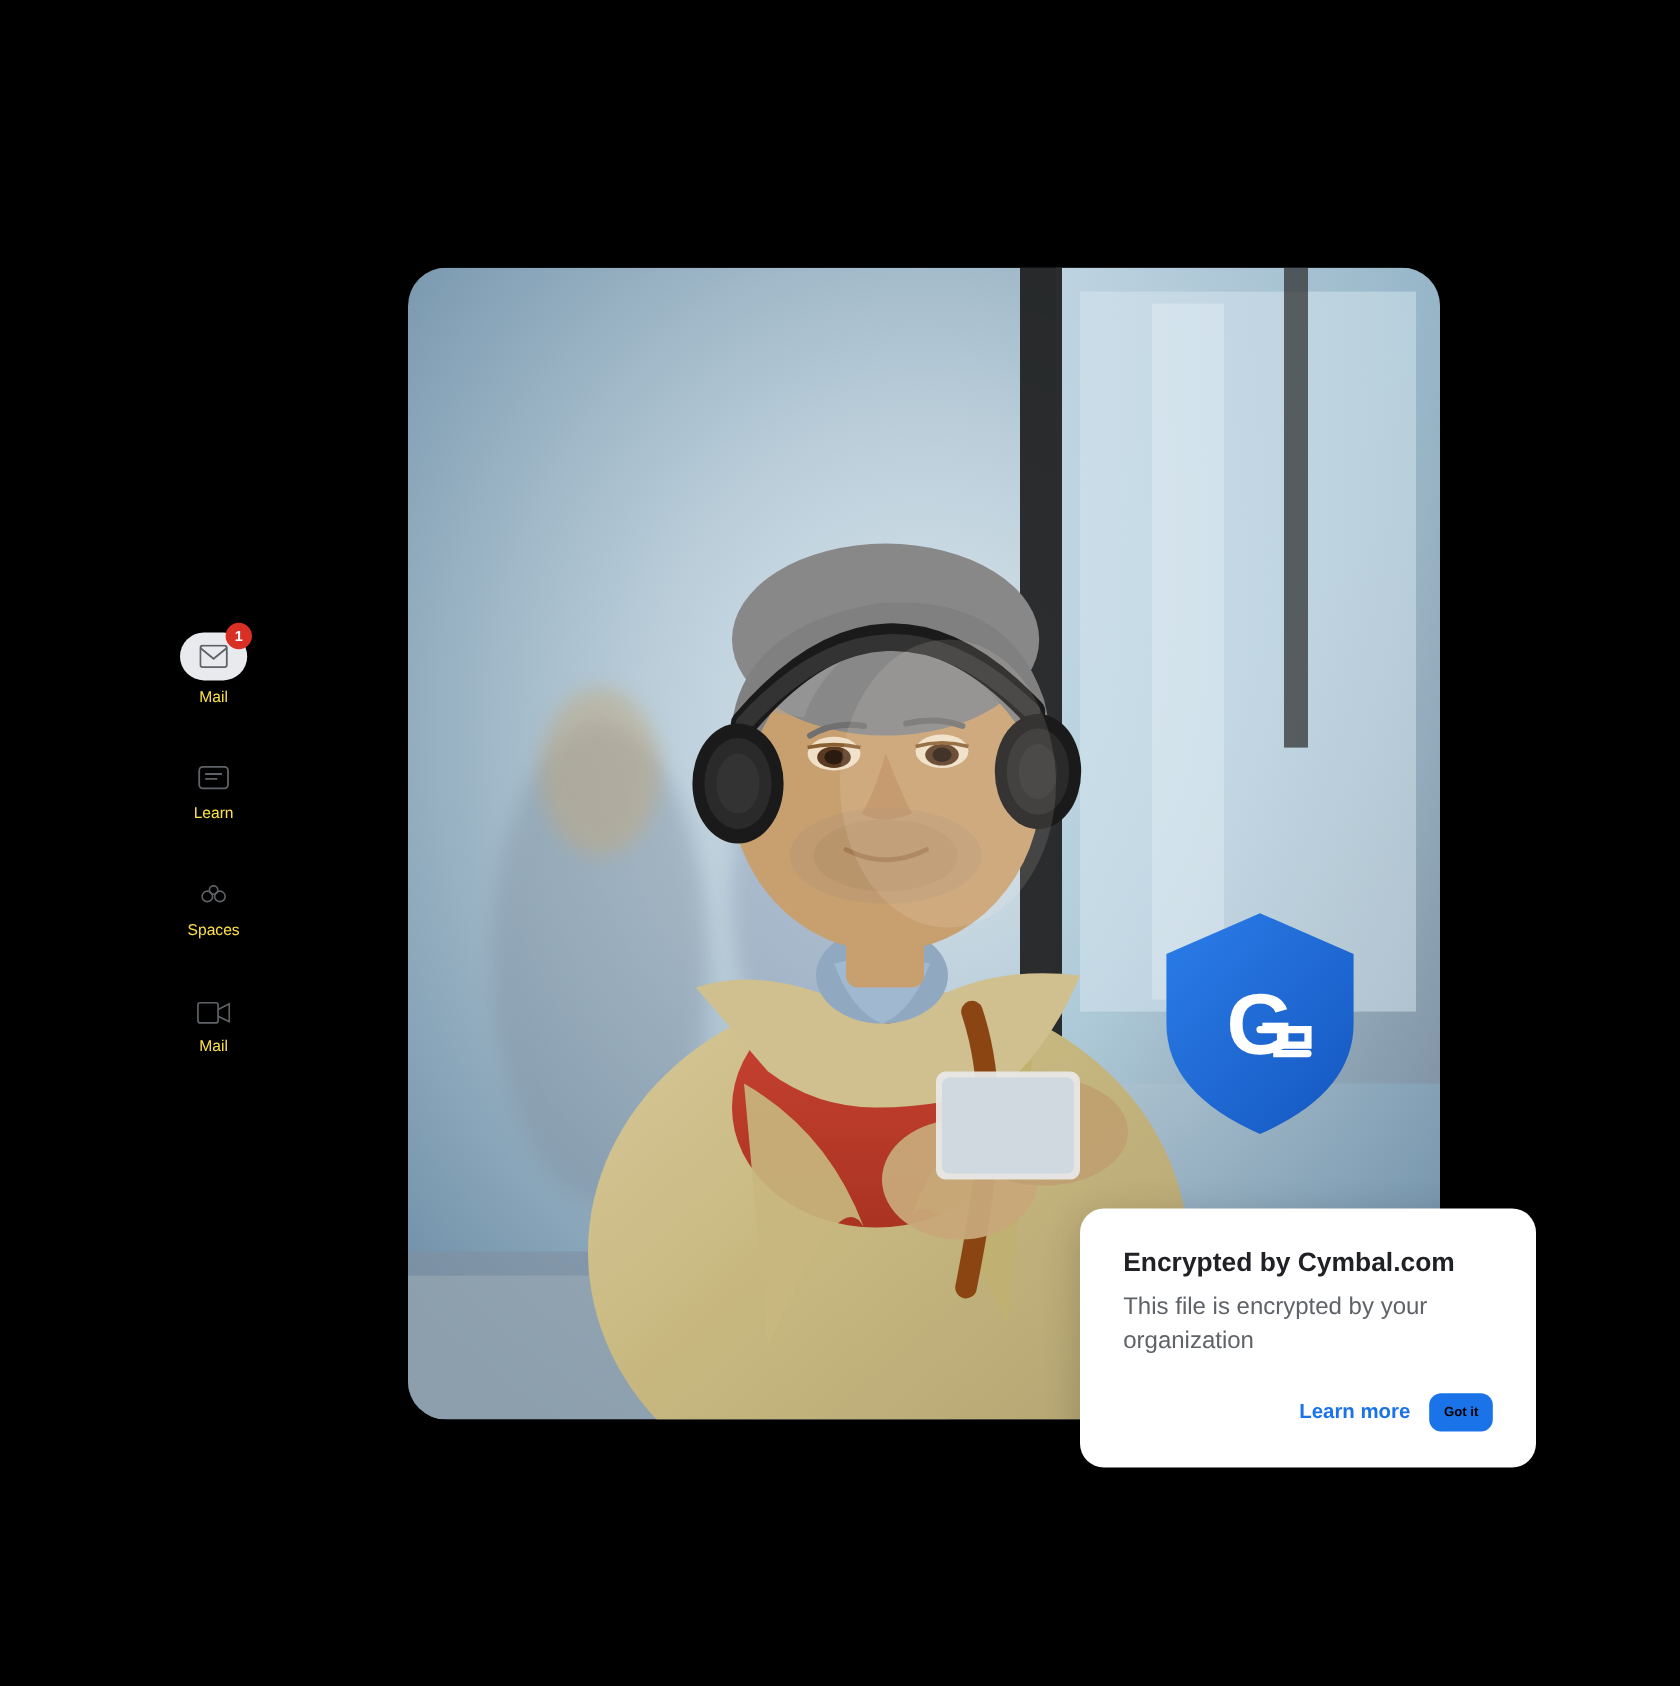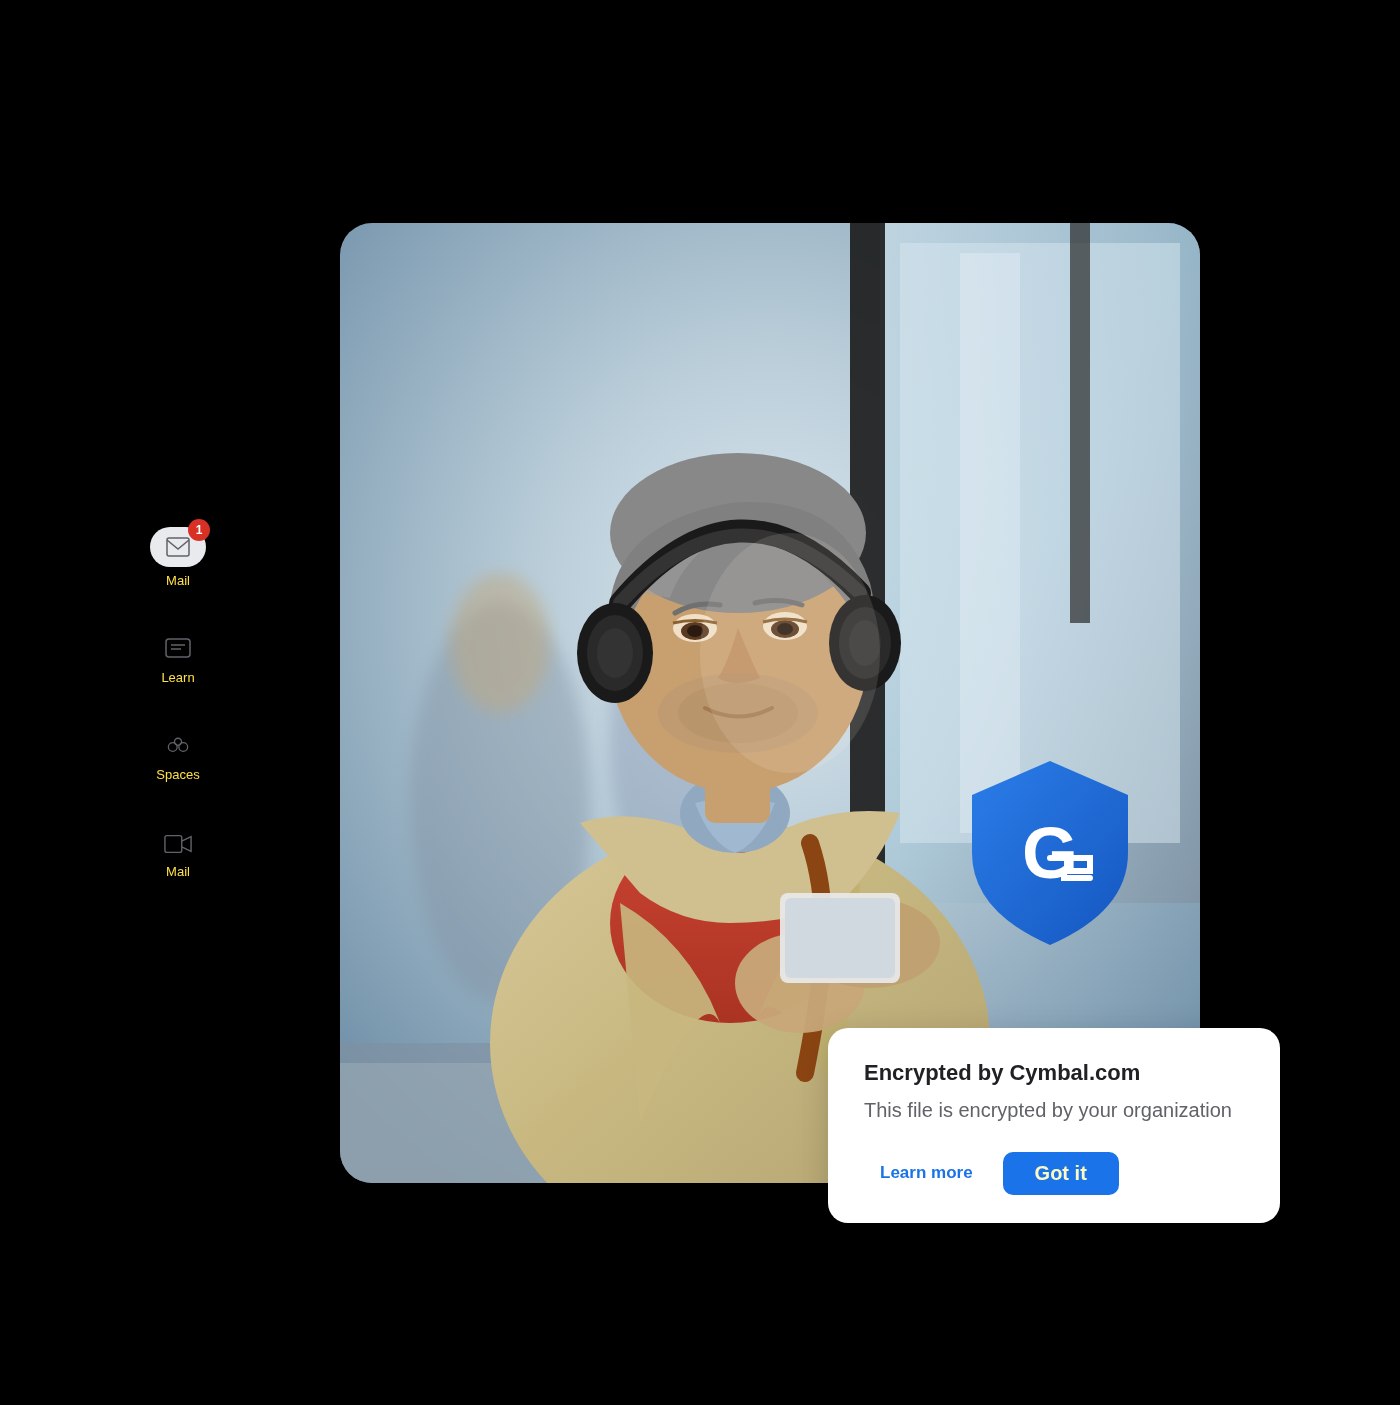--- a/index.html
+++ b/index.html
@@ -121,21 +121,21 @@
       z-index: 20;
       width: 180px;
       height: 200px;
     }
 
     
     .encryption-card {
       position: absolute;
       bottom: 30px;
       right: -30px;
-      width: 452px;
+      width: 380px;
       background: #fff;
       border-radius: 20px;
       padding: 32px 36px 28px;
       box-shadow: 0 8px 32px rgba(0,0,0,0.18);
       z-index: 30;
     }
 
     .encryption-title {
       font-size: 22px;
       font-weight: 700;
@@ -145,44 +145,44 @@
 
     .encryption-desc {
       font-size: 20px;
       color: #5f6368;
       margin-bottom: 28px;
       line-height: 1.4;
     }
 
     .encryption-actions {
       display: flex;
-      justify-content: flex-start;
-      align-items: center;
-      gap: 14px;
+      justify-content: flex-end;
+      align-items: center;
+      gap: 0;
     }
 
     .btn-learn-more {
       background: none;
       border: none;
       color: #1a73e8;
       font-size: 17px;
       font-weight: 600;
       cursor: pointer;
       padding: 8px 16px;
       border-radius: 8px;
     }
 
     .btn-got-it {
       background: #1a73e8;
       border: none;
-      color: #fef9c3;
-      font-size: 20px;
+      color: #000000;
+      font-size: 11px;
       font-weight: 600;
       cursor: pointer;
-      padding: 10px 32px;
+      padding: 10px 12px;
       border-radius: 10px;
     }
   </style>
 </head>
 <body>
 
 <div class="scene">
 
   <div class="sidebar">
 

